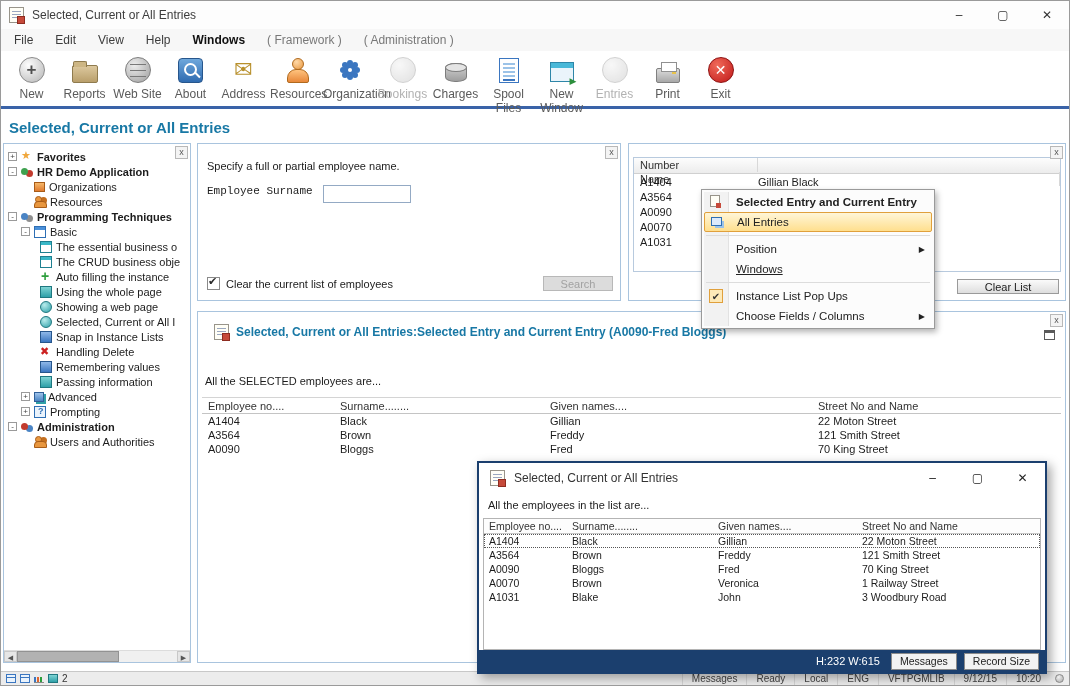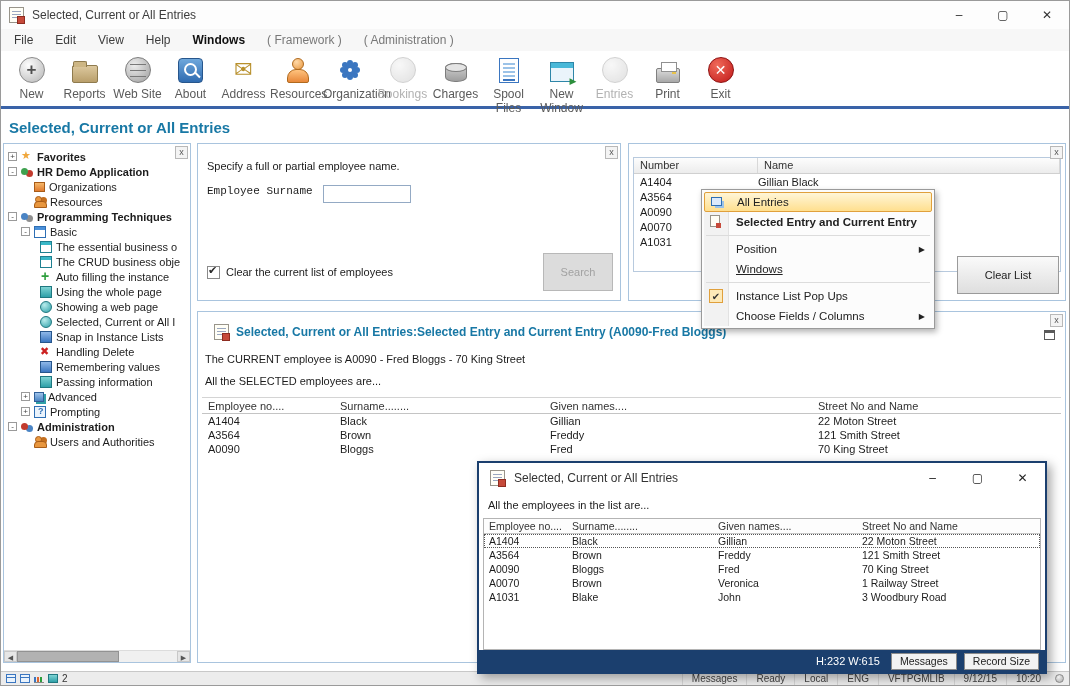--- a/index.html
+++ b/index.html
@@ -107,27 +107,27 @@
 
   
   .search-panel { left:196px; top:142px; width:424px; height:158px; }
   .sp-instruction { position:absolute; left:9px; top:16px; font-size:11px; color:#1c1c1c; }
   .sp-row { position:absolute; left:9px; top:41px; display:flex; font-size:11px; color:#1c1c1c;font-family:Liberation Mono, monospace; }
   .sp-input { width:88px; height:18px; border:1px solid #94aac4; margin-left:10px; font-size:11px; padding:0 3px; font-family:inherit; }
   .sp-bottom { position:absolute; left:9px; right:7px; bottom:9px; display:flex; align-items:center; font-size:11px; color:#1c1c1c; }
   .cb { width:13px; height:13px; border:1px solid #8a8a8a; background:#fff; margin-right:6px; position:relative; flex:none; }
   .cb-check { position:absolute; top:-3px; left:0; font-size:11px; color:#2a2a2a; }
   .sp-check-label { flex:1; }
-  .btn { min-width:70px; height:38px; display:inline-flex; align-items:center; justify-content:center; font-size:11px; border:1px solid #9a9a9a; background:linear-gradient(#fafafa,#dedede); color:#222; padding:0 8px; }
+  .btn { min-width:70px; height:15px; display:inline-flex; align-items:center; justify-content:center; font-size:11px; border:1px solid #9a9a9a; background:linear-gradient(#fafafa,#dedede); color:#222; padding:0 8px; }
   .btn.disabled { color:#a2a2a2; background:#dcdcdc; border-color:#b8b8b8; }
 
   
   .list-panel { left:627px; top:142px; width:438px; height:158px; }
   .lp-list { position:absolute; left:4px; top:13px; right:4px; height:115px; border:1px solid #b8cade; overflow:hidden; background:#fff; }
-  .lp-header { display:flex; height:16px; background:linear-gradient(#fdfdfd,#ececec); border-bottom:1px solid #d0d0d0; font-size:11px; color:#333; }
+  .lp-header { display:flex; height:16px; background:linear-gradient(#fdfdfd,#ececec); border-bottom:1px solid #d0d0d0; font-size:11px; color:#333;flex-direction:column; }
   .lp-hcell { padding:1px 6px; border-right:1px solid #d8d8d8; }
   .lp-hcell.c1 { width:124px; }
   .lp-hcell.c2 { flex:1; }
   .lp-row { display:flex; height:15px; font-size:11px; color:#1c1c1c; align-items:center; }
   .lp-cell.c1 { width:124px; padding:0 6px; }
   .clear-btn { position:absolute; right:6px; bottom:6px; width:102px; }
 
   
   .ctx { position:absolute; left:700px; top:188px; width:234px; background:#fcfcfc; border:1px solid #9a9a9a; box-shadow:2px 3px 6px rgba(0,0,0,.3); padding:2px; z-index:50; }
   .ctx::before { content:""; position:absolute; left:2px; top:2px; bottom:2px; width:24px; background:#f2f2f2; border-right:1px solid #e2e2e2; }
@@ -400,27 +400,27 @@
         </div>
       <div class="lp-row">
           <span class="lp-cell c1">A1031</span>
           <span class="lp-cell c2"></span>
         </div>
     </div>
     <span class="btn clear-btn">Clear List</span>
   </div>
 
   <div class="ctx">
+    <div class="ctx-item bold">
+        <span class="ctx-doc"></span>
+        <span>Selected Entry and Current Entry</span>
+      </div>
     <div class="ctx-item hl">
         <span class="ctx-win"></span>
         <span>All Entries</span>
-      </div>
-    <div class="ctx-item bold">
-        <span class="ctx-doc"></span>
-        <span>Selected Entry and Current Entry</span>
       </div>
     <div class="ctx-sep"></div>
     <div class="ctx-item">
         <span>Position</span>
         <span class="ctx-arrow">▶</span>
       </div>
     <div class="ctx-item">
         <span class="u">Windows</span>
       </div>
     <div class="ctx-sep"></div>
@@ -434,21 +434,20 @@
       </div>
   </div>
 
   <div class="panel detail-panel">
     <span class="panel-close">x</span>
     <span class="dp-restore"></span>
     <div class="dp-header">
       <span class="doc-icon"></span>
       <span class="dp-htext">Selected, Current or All Entries:Selected Entry and Current Entry (A0090-Fred Bloggs)</span>
     </div>
-    <div class="dp-line" style="top:41px;">The CURRENT employee is A0090 - Fred Bloggs - 70 King Street</div>
     <div class="dp-line" style="top:63px;">All the SELECTED employees are...</div>
     <div class="dp-table">
       <div class="dt-head">
         <span class="dt-c1">Employee no....</span>
         <span class="dt-c2">Surname........</span>
         <span class="dt-c3">Given names....</span>
         <span class="dt-c4">Street No and Name</span>
       </div>
       <div class="dt-row">
           <span class="dt-c1">A1404</span>

